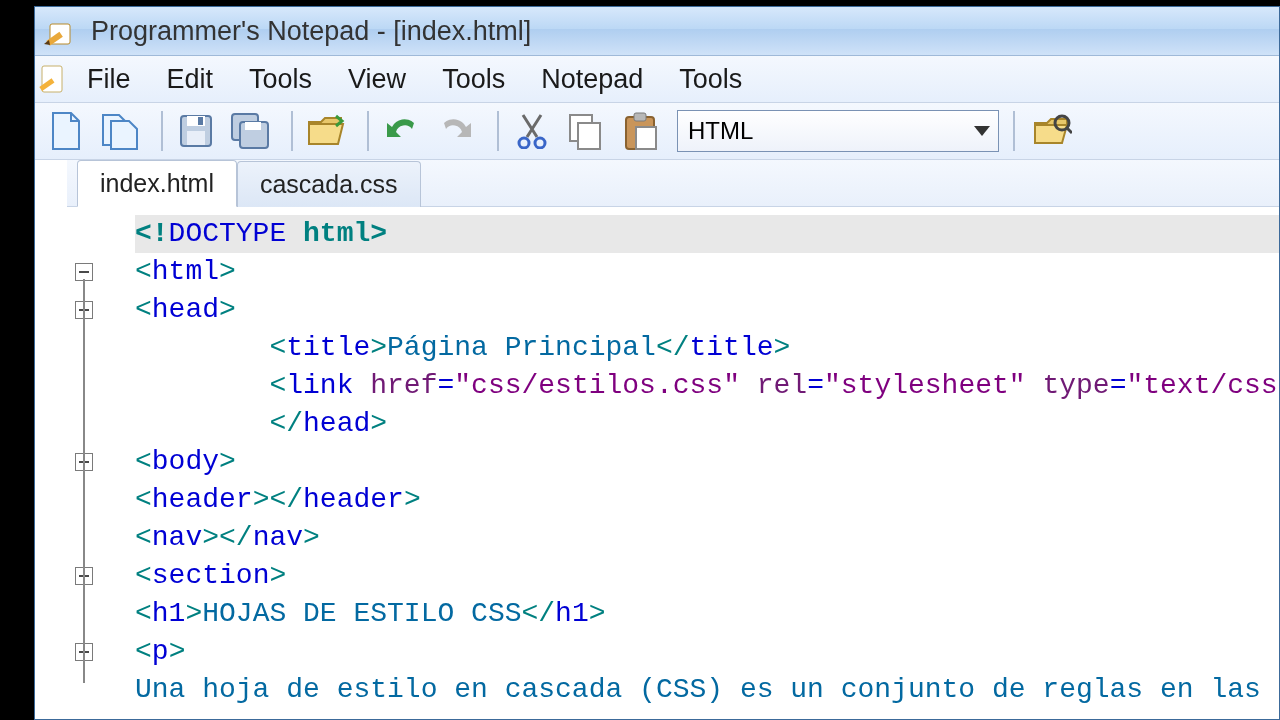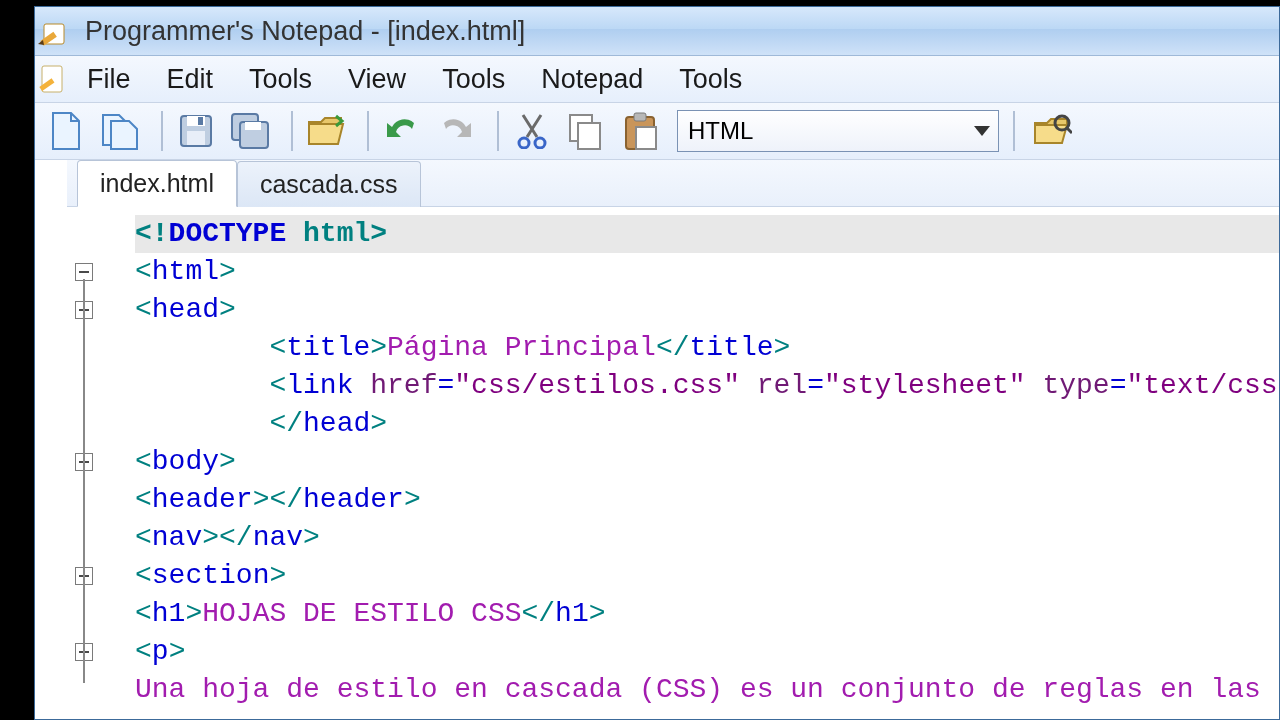--- a/index.html
+++ b/index.html
@@ -1,19 +1,19 @@
 <!DOCTYPE html>
 <html><head>
 <meta charset="utf-8">
 <style>
   html,body{margin:0;padding:0;width:1280px;height:720px;overflow:hidden;font-family:Tahoma,Verdana,Segoe UI,sans-serif;background:#000;}
   .black-top{height:6px;background:#000;}
   .win{position:absolute;left:34px;top:6px;right:0;bottom:0;background:#fff;border:1px solid #3c6a9a;}
   
-  .titlebar{height:48px;background:linear-gradient(to bottom,#d7e8fb 0%,#bcd8f5 45%,#afcef0 46%,#cfe2f8 100%);display:flex;align-items:center;border-bottom:1px solid #9fb9d8;}
+  .titlebar{height:48px;background:linear-gradient(to bottom,#d7e8fb 0%,#bcd8f5 45%,#afcef0 46%,#cfe2f8 100%);display:flex;align-items:center;padding-left:6px;border-bottom:1px solid #9fb9d8;}
   .app-icon{width:36px;height:36px;margin-right:14px;display:flex;align-items:center;justify-content:center;}
   .title-text{font-size:27px;color:#333;}
   
   .menubar{height:46px;background:linear-gradient(to bottom,#f4f8fe 0%,#e6effc 100%);display:flex;align-items:center;padding-left:2px;border-bottom:1px solid #c8d4e6;}
   .menubar .edit-icon{width:32px;height:32px;margin-right:18px;display:flex;align-items:center;justify-content:center;}
   .menubar .menu-item{font-size:27px;color:#1a1a1a;margin-right:36px;cursor:default;}
   
   .toolbar{height:56px;background:linear-gradient(to bottom,#f4f8fe 0%,#e6effc 100%);display:flex;align-items:center;padding-left:8px;border-bottom:1px solid #c8d4e6;}
   .tool-btn{width:46px;height:46px;margin-right:8px;display:flex;align-items:center;justify-content:center;border-radius:3px;}
   .sep{width:2px;height:40px;background:#b0bfd5;margin:0 10px;}
@@ -29,26 +29,26 @@
   .editor{position:absolute;left:0;right:0;top:202px;bottom:0;background:#fff;display:flex;}
   .gutter{width:100px;background:#fff;position:relative;}
   .code{flex:1;font-family:Consolas,Monaco,"Courier New",monospace;font-size:28px;line-height:38px;white-space:pre;color:#000;padding-top:6px;overflow:hidden;position:relative;}
   
   .fold{position:absolute;left:40px;width:16px;height:16px;border:1px solid #7a7a7a;background:#fff;}
   .fold::before{content:"";position:absolute;left:3px;right:3px;top:7px;height:2px;background:#4a4a4a;}
   .fold-line{position:absolute;left:48px;width:2px;background:#888;}
   
   .t-angle{color:#008080;}
   .t-tag{color:#0000d4;}
-  .t-doctype{color:#0000d4;font-weight:bold;}
+  .t-doctype{color:#0000d4;font-weight:normal;}
   .t-doctype-angle{color:#008080;font-weight:bold;}
   .t-doctype-ident{color:#008080;font-weight:bold;}
   .t-attr{color:#701a75;}
   .t-val{color:#7f007f;}
-  .t-text{color:#a21caf;}
+  .t-text{color:#0369a1;}
   .highlight{background:#e8e8e8;}
 </style>
 </head>
 <body>
 
 <div class="black-top"></div>
 <div class="win">
 
   <div class="titlebar">
     <div class="app-icon">

